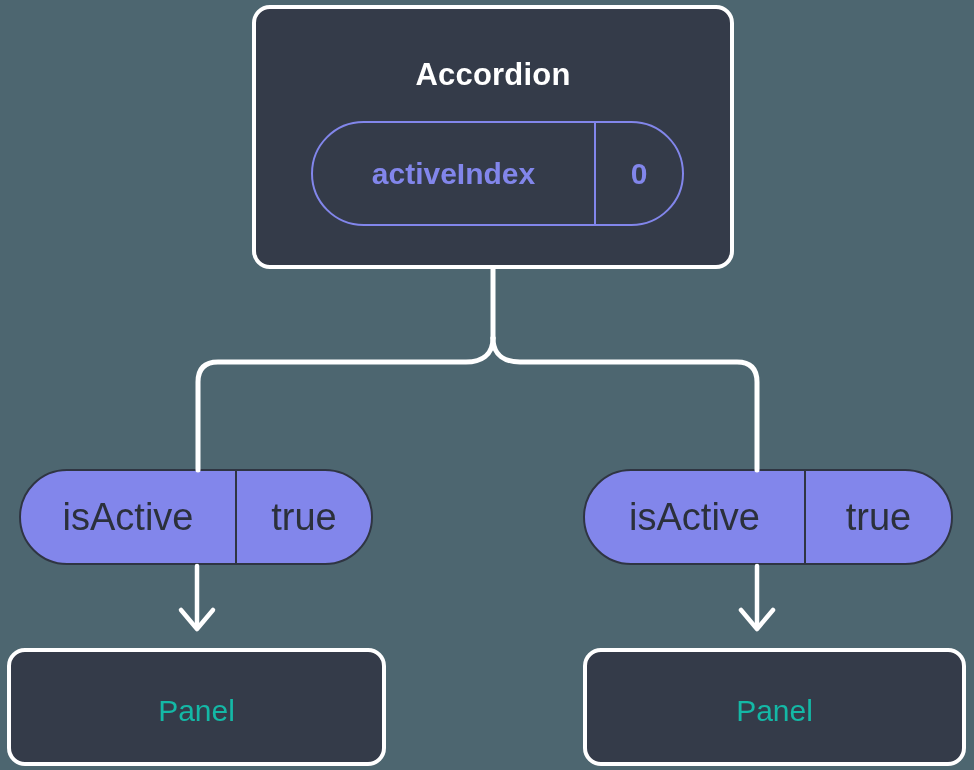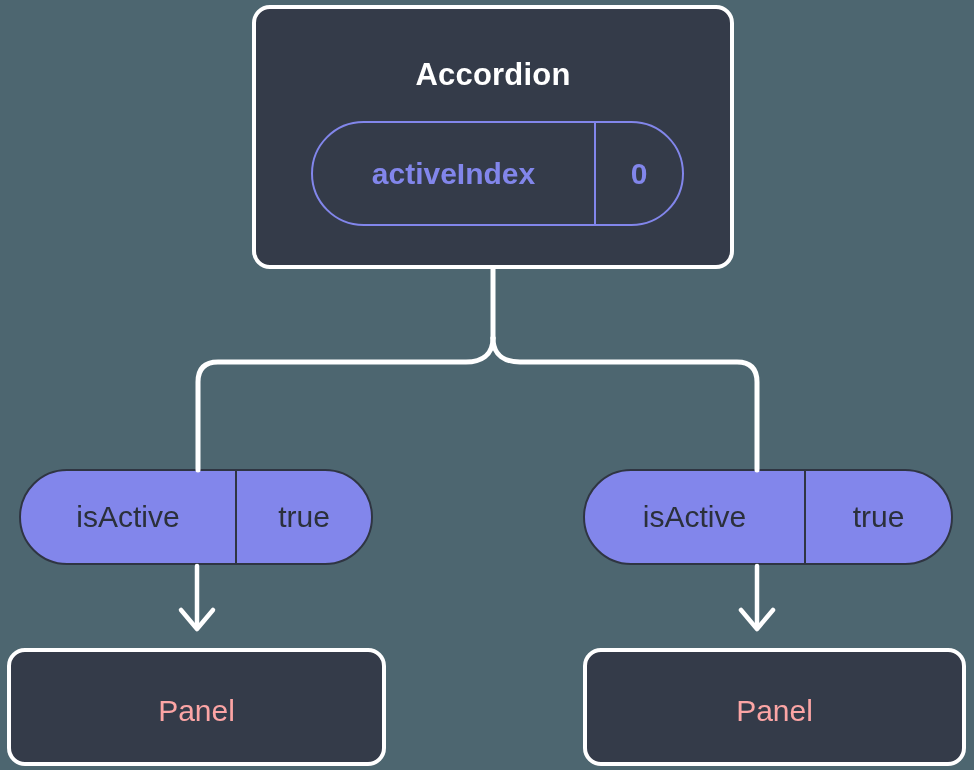--- a/index.html
+++ b/index.html
@@ -87,34 +87,34 @@
     border-left: 2px solid #8286eb;
   }
 
   
   .pill-solid {
     background: #8286eb;
     border: 2px solid #2f3542;
   }
   .pill-solid .seg {
     color: #2b303b;
-    font-size: 30px;
+    font-size: 38px;
     font-weight: 400;
   }
   .pill-solid .seg-val {
     border-left: 2px solid #2f3542;
   }
 
   
   .panel-label {
     position: absolute;
     left: 0;
     right: 0;
     text-align: center;
-    color: #fca5a5;
+    color: #14b8a6;
     font-size: 30px;
     font-weight: 400;
     white-space: nowrap;
   }
 </style>
 </head>
 <body>
 
 <div id="stage">
 

